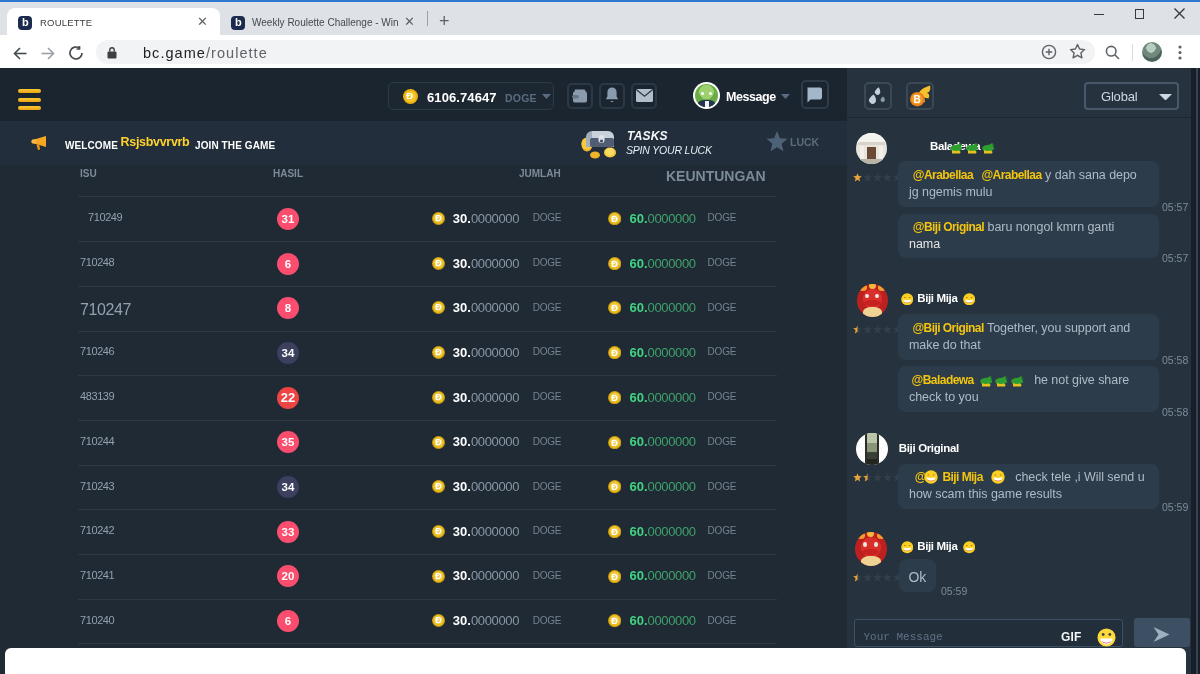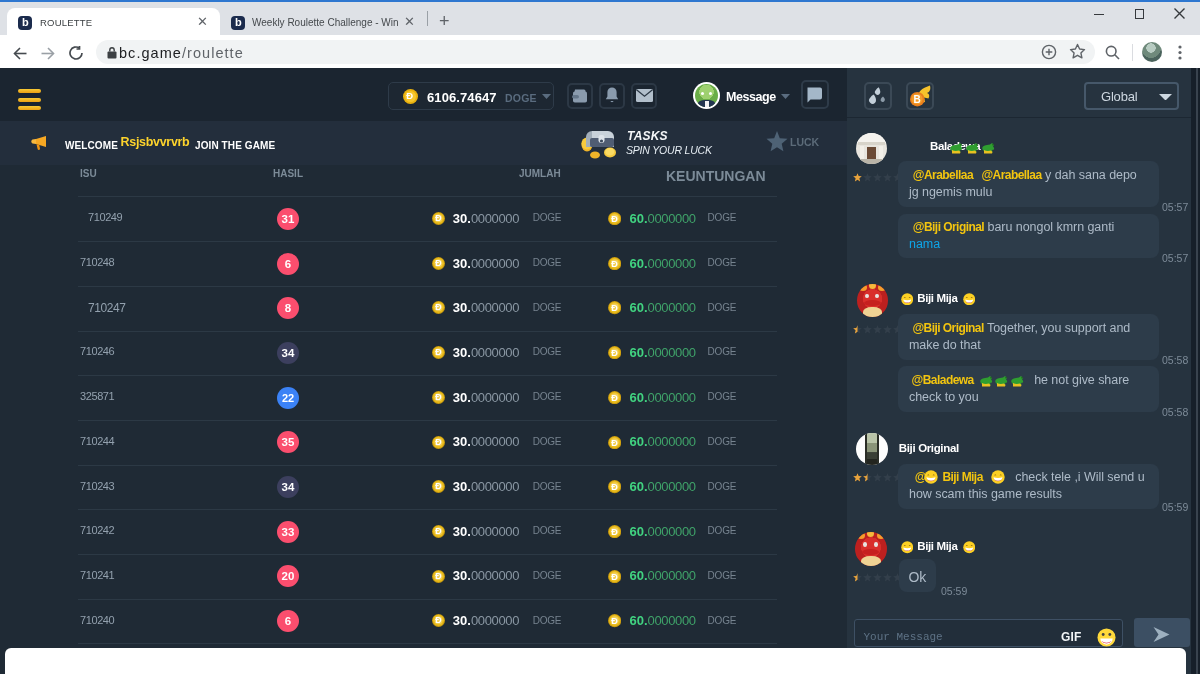--- a/index.html
+++ b/index.html
@@ -41,21 +41,21 @@
     </svg>
 <svg class="abs" style="left:69px;top:46px" width="14" height="14" viewBox="0 0 14 14">
       <path d="M13 7 A6 6 0 1 1 10.6 2.2" stroke="#454a4f" stroke-width="1.7" fill="none"></path>
       <path d="M10.5 0 v3 h-3" stroke="#454a4f" stroke-width="1.7" fill="none"></path>
     </svg>
 <div class="abs" style="left:96px;top:40px;width:999px;height:24px;background:#f1f3f4;border-radius:12px"></div>
 <svg class="abs" style="left:107px;top:47px" width="10" height="12" viewBox="0 0 10 12">
       <rect x="0.5" y="4.5" width="9" height="7" rx="1" fill="#3c4043"></rect>
       <path d="M2.8 4.5 V3 A2.2 2.2 0 0 1 7.2 3 V4.5" stroke="#3c4043" stroke-width="1.4" fill="none"></path>
     </svg>
-<div class="abs" style="left:119px;top:44.5px;font-size:14.5px;letter-spacing:1.05px;color:#202124">bc.game<span style="color:#5f6368">/roulette</span></div>
+<div class="abs" style="left:143px;top:44.5px;font-size:14.5px;letter-spacing:1.05px;color:#202124">bc.game<span style="color:#5f6368">/roulette</span></div>
 <svg class="abs" style="left:1041px;top:44px" width="16" height="16" viewBox="0 0 16 16">
       <circle cx="8" cy="8" r="6.6" stroke="#5f6368" stroke-width="1.4" fill="none"></circle>
       <path d="M8 4.7 v6.6 M4.7 8 h6.6" stroke="#5f6368" stroke-width="1.4"></path>
     </svg>
 <svg class="abs" style="left:1069px;top:43px" width="17" height="17" viewBox="0 0 17 17">
       <path d="M8.5 1.5 L10.6 6 L15.5 6.6 L11.9 9.9 L12.9 14.8 L8.5 12.3 L4.1 14.8 L5.1 9.9 L1.5 6.6 L6.4 6 Z" stroke="#5f6368" stroke-width="1.4" fill="none" stroke-linejoin="round"></path>
     </svg>
 <svg class="abs" style="left:1105px;top:45px" width="15" height="15" viewBox="0 0 15 15">
       <circle cx="6.2" cy="6.2" r="4.8" stroke="#5f6368" stroke-width="1.6" fill="none"></circle>
       <path d="M9.8 9.8 L14 14" stroke="#5f6368" stroke-width="1.6"></path>
@@ -184,21 +184,21 @@
       <div class="abs" style="left:532.7px;top:257.0px;color:#76838f;font-size:10px;letter-spacing:-0.2px">DOGE</div>
       <svg class="abs" style="left:608px;top:256.75000000000006px" width="13.3" height="13.3" viewBox="0 0 14 14">
         <circle cx="7" cy="7" r="7" fill="#c7990f"></circle>
         <circle cx="7" cy="6.8" r="6" fill="#e9bb1c"></circle>
         <circle cx="7" cy="6.6" r="4.2" fill="#f2cf57"></circle>
         <text x="3.4" y="10.2" font-size="9.5" font-weight="bold" fill="#fff" font-family="Liberation Sans">Đ</text>
       </svg>
       <div class="abs" style="left:629.5px;top:255.5px;font-size:13px;font-weight:bold;color:#41d381;letter-spacing:0px">60.<span style="color:#3fa269;font-weight:normal;letter-spacing:-0.35px">0000000</span></div>
       <div class="abs" style="left:707.6px;top:257.0px;color:#76838f;font-size:10px;letter-spacing:-0.2px">DOGE</div>
       <div class="abs" style="left:78px;top:285.8px;width:699px;height:1px;background:#2c3945"></div>
-      <div class="abs" style="left:88px;top:300.7px;color:#93a1ae;font-size:12px;letter-spacing:-0.4px">710247</div>
+      <div class="abs" style="left:80px;top:300.7px;color:#93a1ae;font-size:16px;letter-spacing:-0.4px">710247</div>
       <div class="abs" style="left:277px;top:297.2px;width:22px;height:22px;border-radius:50%;background:#fb4e6e;color:#fff;font-size:11.5px;font-weight:bold;text-align:center;line-height:22px">8</div>
       <svg class="abs" style="left:432.3px;top:301.45000000000005px" width="13" height="13" viewBox="0 0 14 14">
         <circle cx="7" cy="7" r="7" fill="#c7990f"></circle>
         <circle cx="7" cy="6.8" r="6" fill="#e9bb1c"></circle>
         <circle cx="7" cy="6.6" r="4.2" fill="#f2cf57"></circle>
         <text x="3.4" y="10.2" font-size="9.5" font-weight="bold" fill="#fff" font-family="Liberation Sans">Đ</text>
       </svg>
       <div class="abs" style="left:452.8px;top:300.2px;font-size:13px;font-weight:bold;color:#fff;letter-spacing:0px">30.<span style="color:#8a97a3;font-weight:normal;letter-spacing:-0.35px">0000000</span></div>
       <div class="abs" style="left:532.7px;top:301.7px;color:#76838f;font-size:10px;letter-spacing:-0.2px">DOGE</div>
       <svg class="abs" style="left:608px;top:301.45000000000005px" width="13.3" height="13.3" viewBox="0 0 14 14">
@@ -222,22 +222,22 @@
       <div class="abs" style="left:532.7px;top:346.4px;color:#76838f;font-size:10px;letter-spacing:-0.2px">DOGE</div>
       <svg class="abs" style="left:608px;top:346.15000000000003px" width="13.3" height="13.3" viewBox="0 0 14 14">
         <circle cx="7" cy="7" r="7" fill="#c7990f"></circle>
         <circle cx="7" cy="6.8" r="6" fill="#e9bb1c"></circle>
         <circle cx="7" cy="6.6" r="4.2" fill="#f2cf57"></circle>
         <text x="3.4" y="10.2" font-size="9.5" font-weight="bold" fill="#fff" font-family="Liberation Sans">Đ</text>
       </svg>
       <div class="abs" style="left:629.5px;top:344.9px;font-size:13px;font-weight:bold;color:#41d381;letter-spacing:0px">60.<span style="color:#3fa269;font-weight:normal;letter-spacing:-0.35px">0000000</span></div>
       <div class="abs" style="left:707.6px;top:346.4px;color:#76838f;font-size:10px;letter-spacing:-0.2px">DOGE</div>
       <div class="abs" style="left:78px;top:375.2px;width:699px;height:1px;background:#2c3945"></div>
-      <div class="abs" style="left:80px;top:390.1px;color:#93a1ae;font-size:11px;letter-spacing:-0.4px">325871</div>
-      <div class="abs" style="left:277px;top:386.6px;width:22px;height:22px;border-radius:50%;background:#3b82f6;color:#fff;font-size:11px;font-weight:bold;text-align:center;line-height:22px">22</div>
+      <div class="abs" style="left:80px;top:390.1px;color:#93a1ae;font-size:11px;letter-spacing:-0.4px">483139</div>
+      <div class="abs" style="left:277px;top:386.6px;width:22px;height:22px;border-radius:50%;background:#ef4444;color:#fff;font-size:13px;font-weight:bold;text-align:center;line-height:22px">22</div>
       <svg class="abs" style="left:432.3px;top:390.8500000000001px" width="13" height="13" viewBox="0 0 14 14">
         <circle cx="7" cy="7" r="7" fill="#c7990f"></circle>
         <circle cx="7" cy="6.8" r="6" fill="#e9bb1c"></circle>
         <circle cx="7" cy="6.6" r="4.2" fill="#f2cf57"></circle>
         <text x="3.4" y="10.2" font-size="9.5" font-weight="bold" fill="#fff" font-family="Liberation Sans">Đ</text>
       </svg>
       <div class="abs" style="left:452.8px;top:389.6px;font-size:13px;font-weight:bold;color:#fff;letter-spacing:0px">30.<span style="color:#8a97a3;font-weight:normal;letter-spacing:-0.35px">0000000</span></div>
       <div class="abs" style="left:532.7px;top:391.1px;color:#76838f;font-size:10px;letter-spacing:-0.2px">DOGE</div>
       <svg class="abs" style="left:608px;top:390.8500000000001px" width="13.3" height="13.3" viewBox="0 0 14 14">
         <circle cx="7" cy="7" r="7" fill="#c7990f"></circle>
@@ -408,21 +408,21 @@
       </svg>
       <svg class="abs" style="left:893.3px;top:172.5px" width="9" height="9" viewBox="0 0 10 10">
         <path d="M5 0.2 L6.3 3.4 L9.8 3.6 L7.1 5.9 L7.9 9.4 L5 7.5 L2.1 9.4 L2.9 5.9 L0.2 3.6 L3.7 3.4 Z" fill="#333f4b"></path>
       </svg>
       <div class="abs" style="left:898px;top:161px;width:261px;height:45.5px;background:#2d3c4a;border-radius:8px"></div>
       <div class="abs" style="left:912.8px;top:167.5px;color:#aebbc8;font-size:12.5px;white-space:nowrap;letter-spacing:-0.05px"><span style="color:#f3c50f;font-weight:bold;font-size:12px;letter-spacing:-0.55px">@Arabellaa&nbsp;&nbsp; @Arabellaa</span> y dah sana depo</div>
       <div class="abs" style="left:909px;top:184.5px;color:#aebbc8;font-size:12.5px;white-space:nowrap;letter-spacing:-0.05px">jg ngemis mulu</div>
       <div class="abs" style="left:1162px;top:201px;width:26px;text-align:right;color:#7d8b98;font-size:10.5px">05:57</div>
       <div class="abs" style="left:898px;top:214px;width:261px;height:43.5px;background:#2d3c4a;border-radius:8px"></div>
       <div class="abs" style="left:912.8px;top:220px;color:#aebbc8;font-size:12.5px;white-space:nowrap;letter-spacing:-0.05px"><span style="color:#f3c50f;font-weight:bold;font-size:12px;letter-spacing:-0.55px">@Biji Original</span> baru nongol kmrn ganti</div>
-      <div class="abs" style="left:909px;top:237px;color:#0ea5e9;font-size:12.5px;white-space:nowrap;letter-spacing:-0.05px">nama</div>
+      <div class="abs" style="left:909px;top:237px;color:#e5e5e5;font-size:12.5px;white-space:nowrap;letter-spacing:-0.05px">nama</div>
       <div class="abs" style="left:1162px;top:252px;width:26px;text-align:right;color:#7d8b98;font-size:10.5px">05:57</div>
       <div class="abs" style="left:856.5px;top:283.5px;width:31px;height:33px;border-radius:50%;overflow:hidden;background:radial-gradient(circle at 50% 45%,#d92f2b 0 40%,#bc201f 41% 70%,#9e1a18 71%)">
   <div class="abs" style="left:2px;top:0px;width:8px;height:7px;background:#f59d2c;border-radius:50%"></div>
   <div class="abs" style="left:21px;top:0px;width:8px;height:7px;background:#f59d2c;border-radius:50%"></div>
   <div class="abs" style="left:12px;top:-2px;width:7px;height:7px;background:#f6b93c;border-radius:50%"></div>
   <div class="abs" style="left:8.5px;top:10px;width:4px;height:4.5px;background:#e8e4e0;border-radius:50%"></div>
   <div class="abs" style="left:18.5px;top:10px;width:4px;height:4.5px;background:#e8e4e0;border-radius:50%"></div>
   <div class="abs" style="left:6px;top:23px;width:19px;height:11px;background:#efd394;border-radius:45% 45% 30% 30%"></div>
   <div class="abs" style="left:7px;top:16px;width:17px;height:6px;background:#c6201f;border-radius:50%"></div>
       </div>

